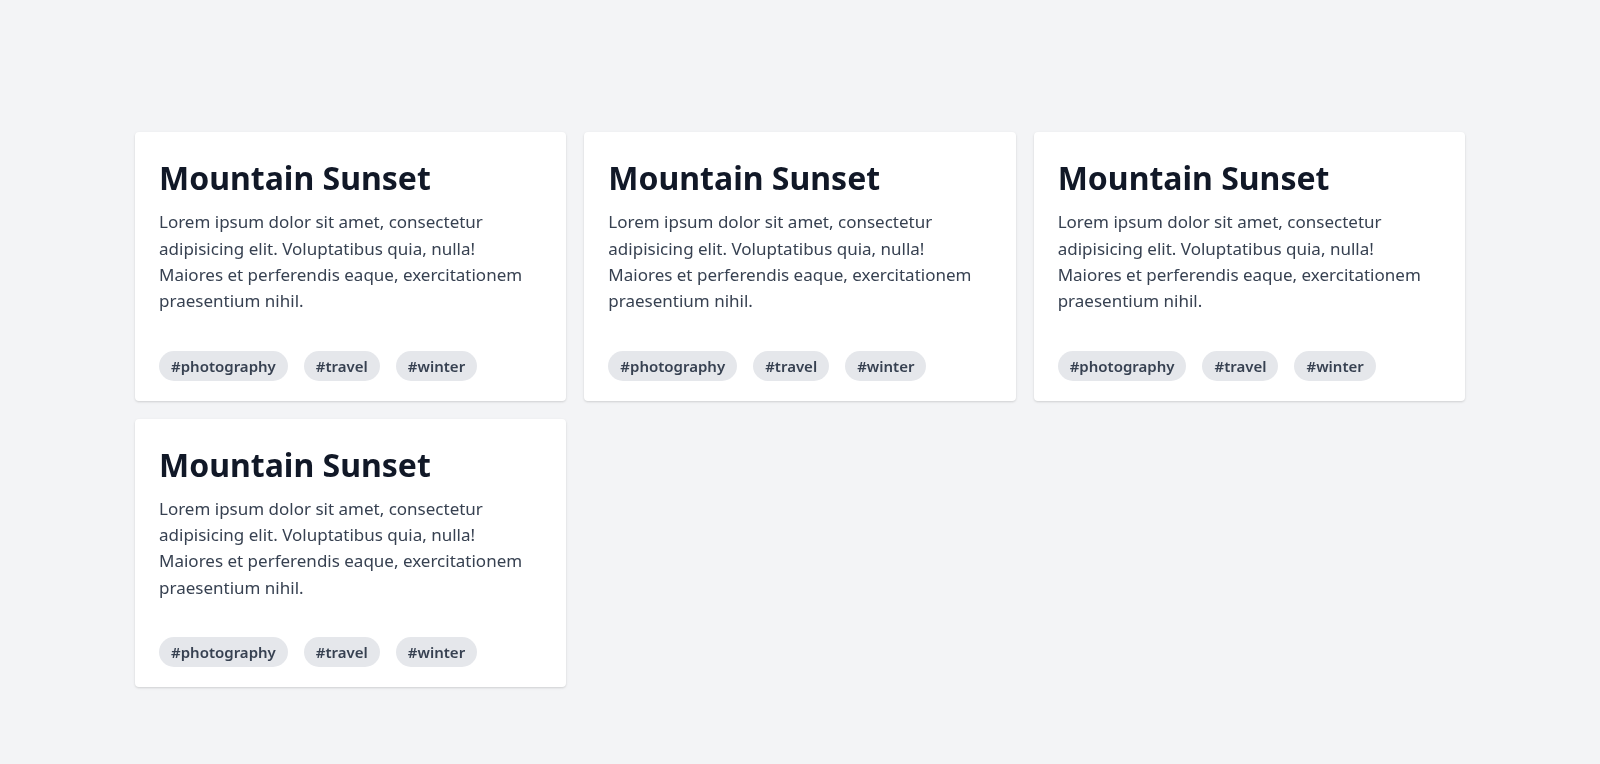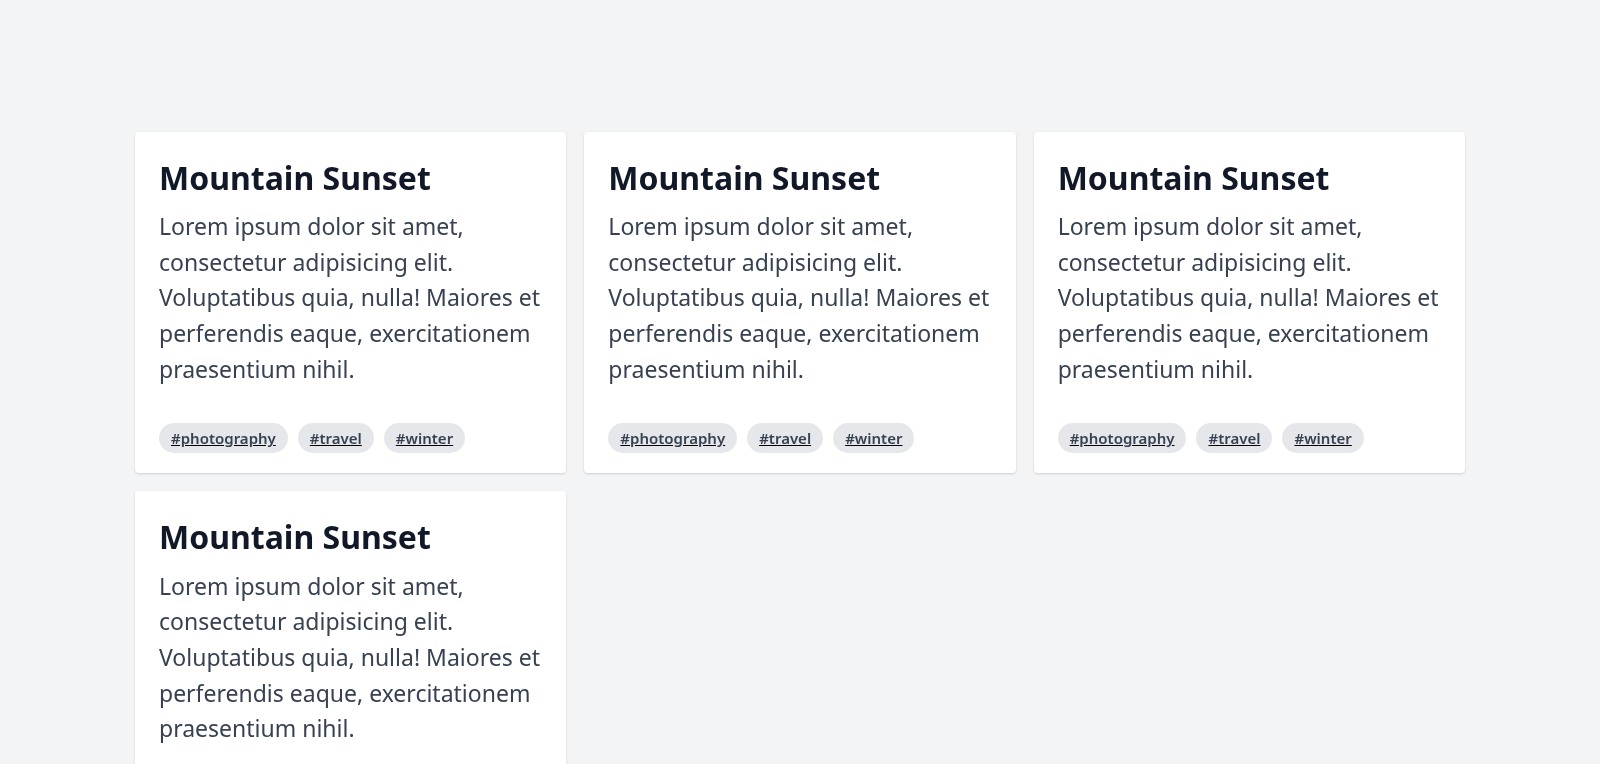--- a/index.html
+++ b/index.html
@@ -30,30 +30,29 @@
       flex-direction: column;
     }
     .card-title {
       font-size: 32px;
       font-weight: 700;
       color: #111827;
       margin-bottom: 10px;
       line-height: 1.35;
     }
     .card-description {
-      font-size: 23px;
+      font-size: 17px;
       color: #374151;
       line-height: 1.55;
       margin-bottom: 36px;
     }
     .tags-container {
       display: flex;
       flex-wrap: wrap;
-      gap: 10px;
-      text-decoration: underline;
+      gap: 16px;
     }
     .tag {
       display: inline-block;
       background-color: #e5e7eb;
       color: #374151;
       font-size: 15px;
       font-weight: 600;
       padding: 5px 12px;
       border-radius: 9999px;
     }

